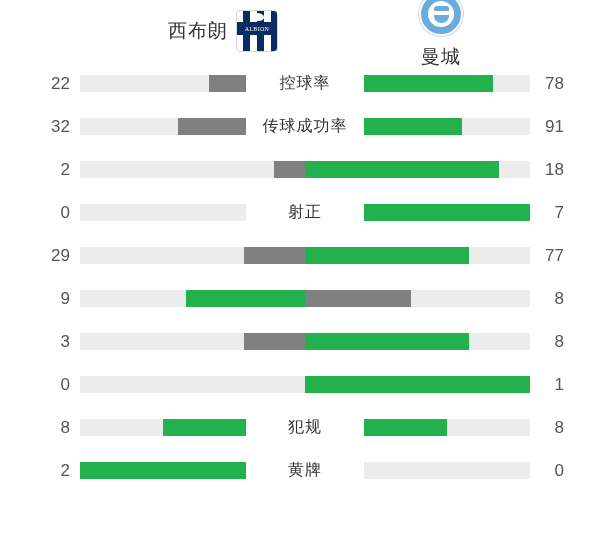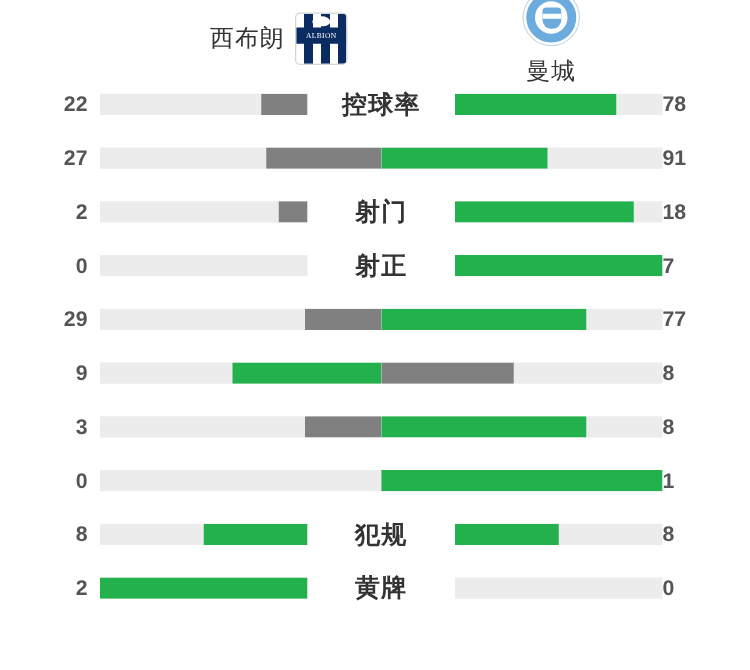--- a/index.html
+++ b/index.html
@@ -141,30 +141,29 @@
   }
   
   .rows {
     padding: 0 36px;
     box-sizing: border-box;
   }
   .row {
     height: 43px;
     display: flex;
     align-items: center;
-    font-weight: bold;
   }
   .val {
     font-size: 17px;
     color: #555555;
     width: 34px;
     flex: 0 0 34px;
   }
   .val.left  { text-align: right;  padding-right: 10px; }
-  .val.right { text-align: left;    }
+  .val.right { text-align: right;    }
 
   .bar {
     flex: 1 1 auto;
     height: 17px;
     background: #ececec;
     position: relative;
     overflow: hidden;
   }
   .fill {
     position: absolute;
@@ -173,21 +172,21 @@
   }
   .bar.left .fill  { right: 0; }
   .bar.right .fill { left: 0; }
   .fill.green { background: #22b14c; }
   .fill.grey  { background: #808080; }
 
   .label {
     width: 118px;
     flex: 0 0 118px;
     text-align: center;
-    font-size: 20px;
+    font-size: 16px;
     color: #333333;
     letter-spacing: 1px;
     white-space: nowrap;
   }
 </style>
 </head>
 <body>
 
 <div class="wrap">
 
@@ -220,36 +219,36 @@
           <span class="fill grey" style="width: 22%;"></span>
         </span>
       <span class="label">控球率</span>
       <span class="bar right">
           <span class="fill green" style="width: 78%;"></span>
         </span>
       <span class="val right">78</span>
     </div>
 
     <div class="row">
-      <span class="val left">27</span>
+      <span class="val left">32</span>
       <span class="bar left">
           <span class="fill grey" style="width: 41%;"></span>
         </span>
+      <span class="label">传球成功率</span>
       <span class="bar right">
           <span class="fill green" style="width: 59%;"></span>
         </span>
       <span class="val right">91</span>
     </div>
 
     <div class="row">
       <span class="val left">2</span>
       <span class="bar left">
           <span class="fill grey" style="width: 14%;"></span>
         </span>
-      <span class="label">射门</span>
       <span class="bar right">
           <span class="fill green" style="width: 86%;"></span>
         </span>
       <span class="val right">18</span>
     </div>
 
     <div class="row">
       <span class="val left">0</span>
       <span class="bar left">
           <span class="fill grey" style="width: 0%;"></span>

